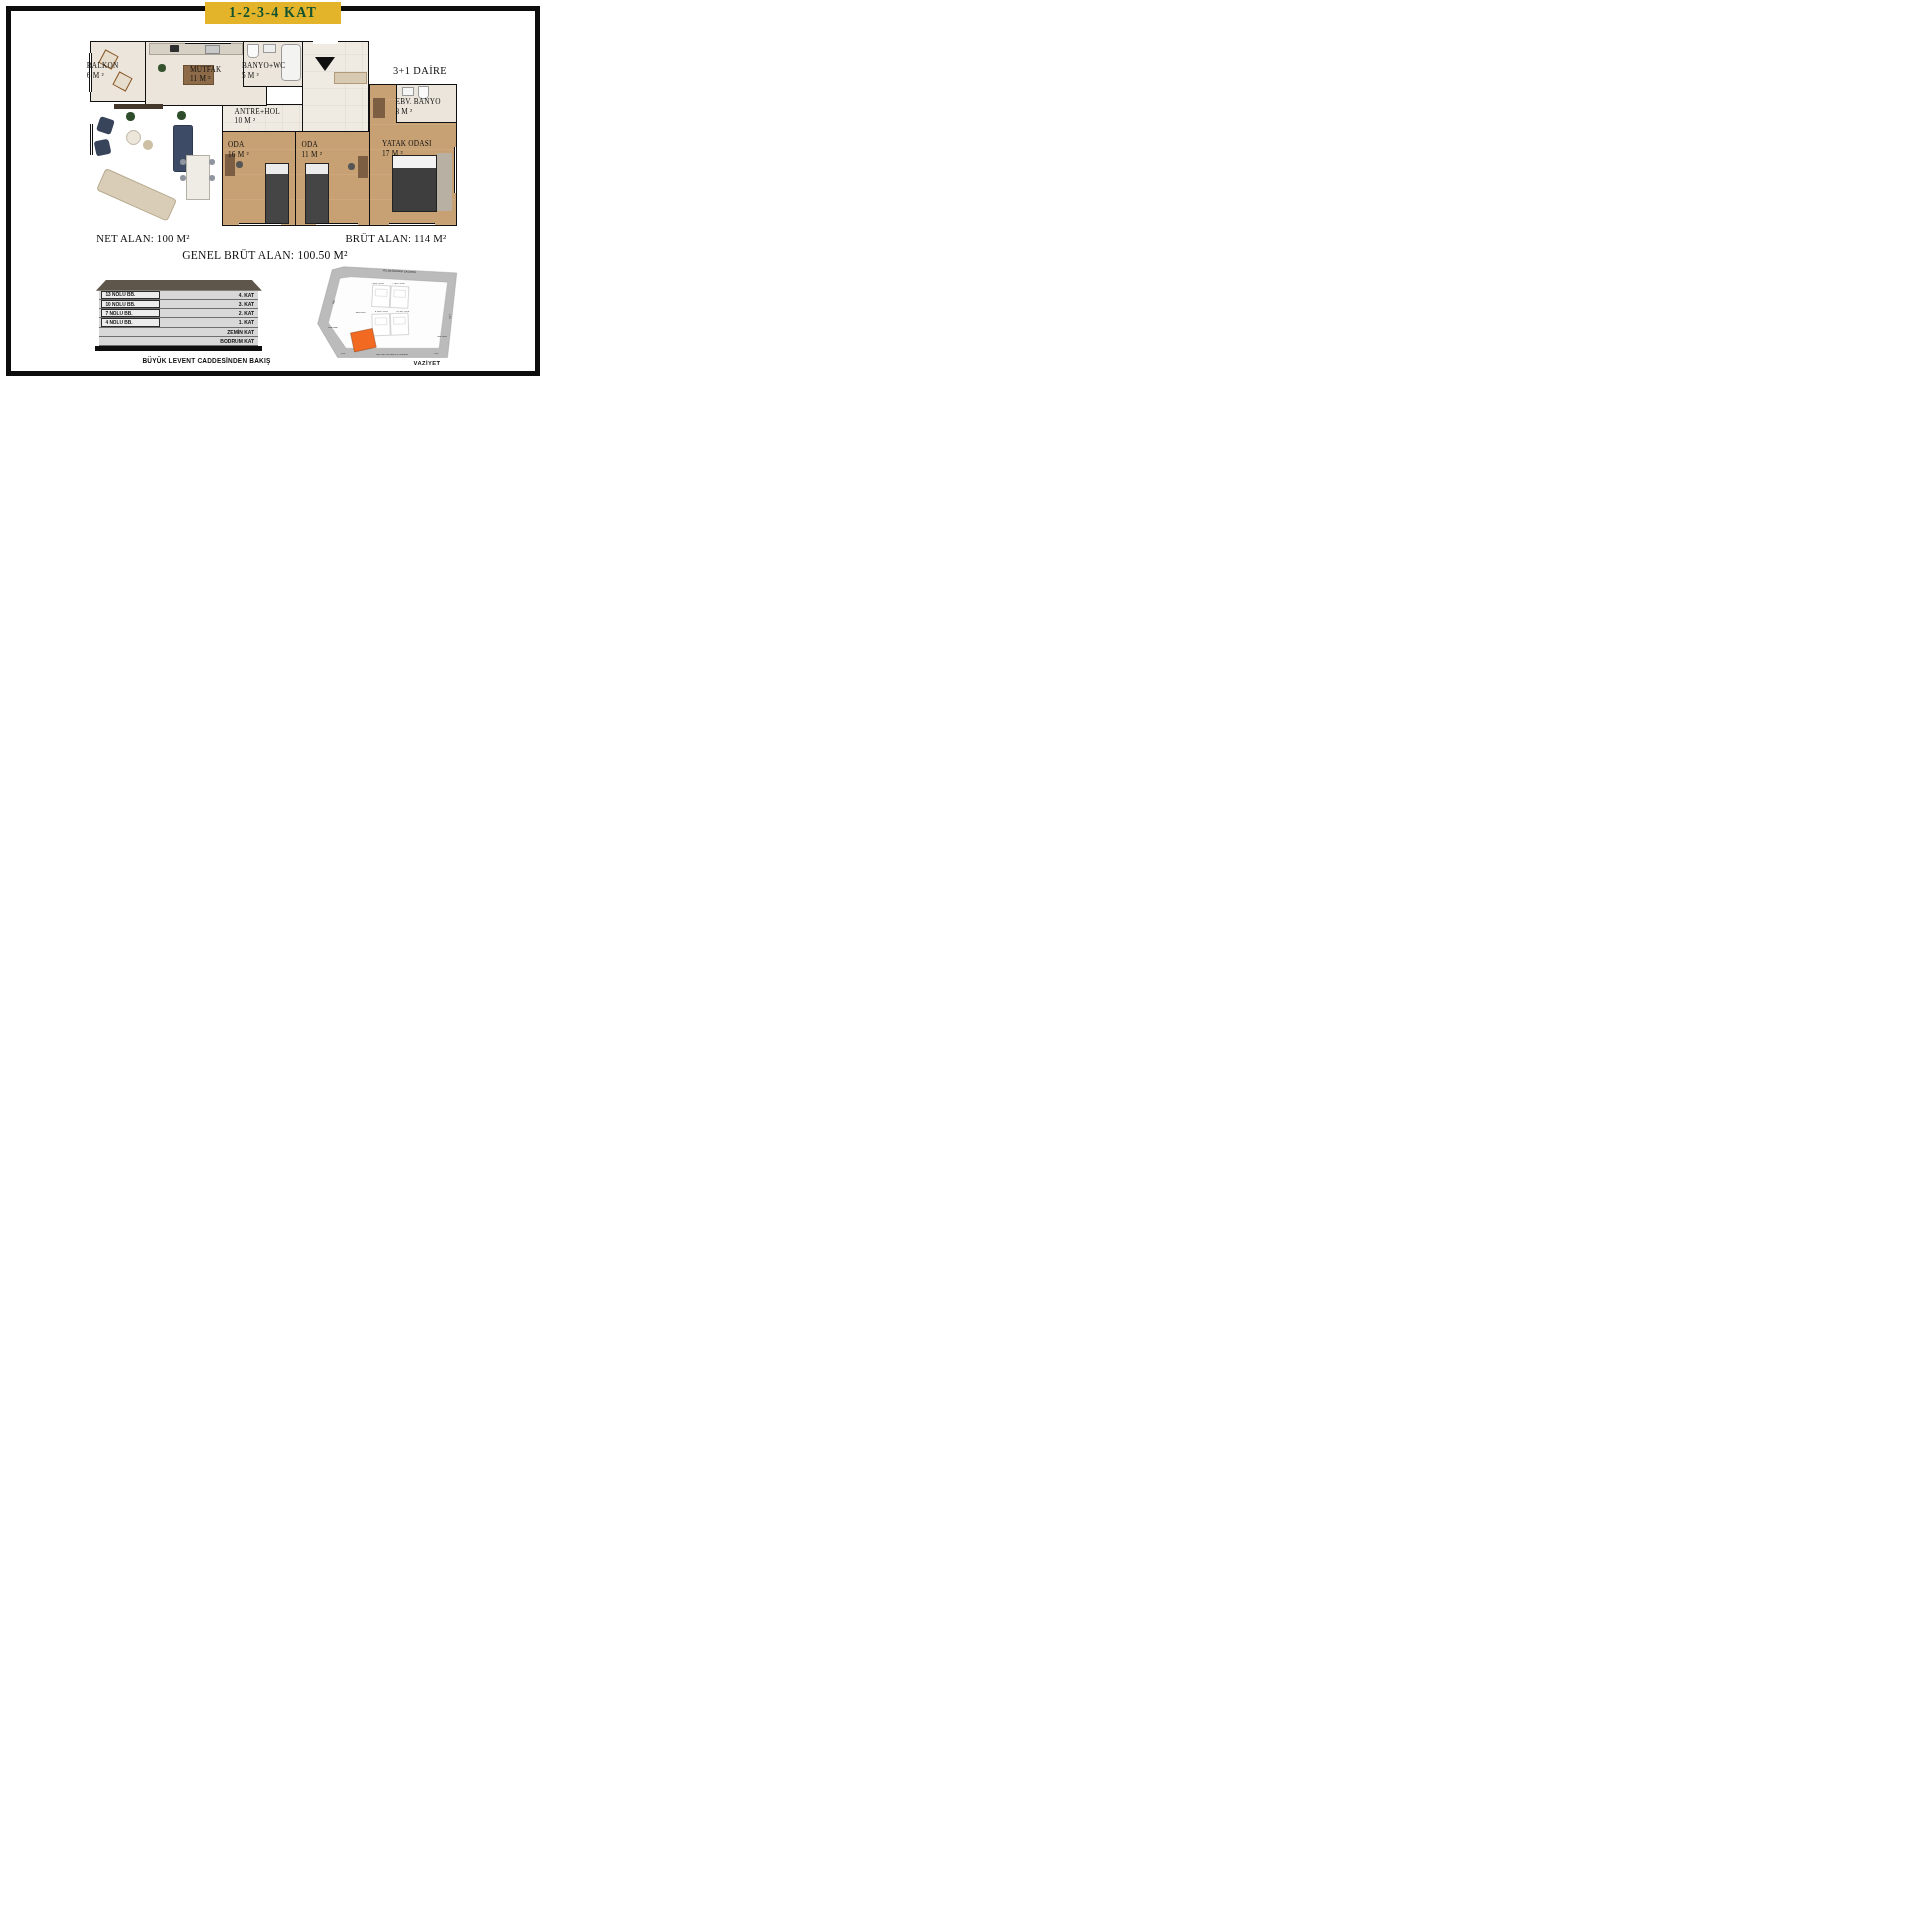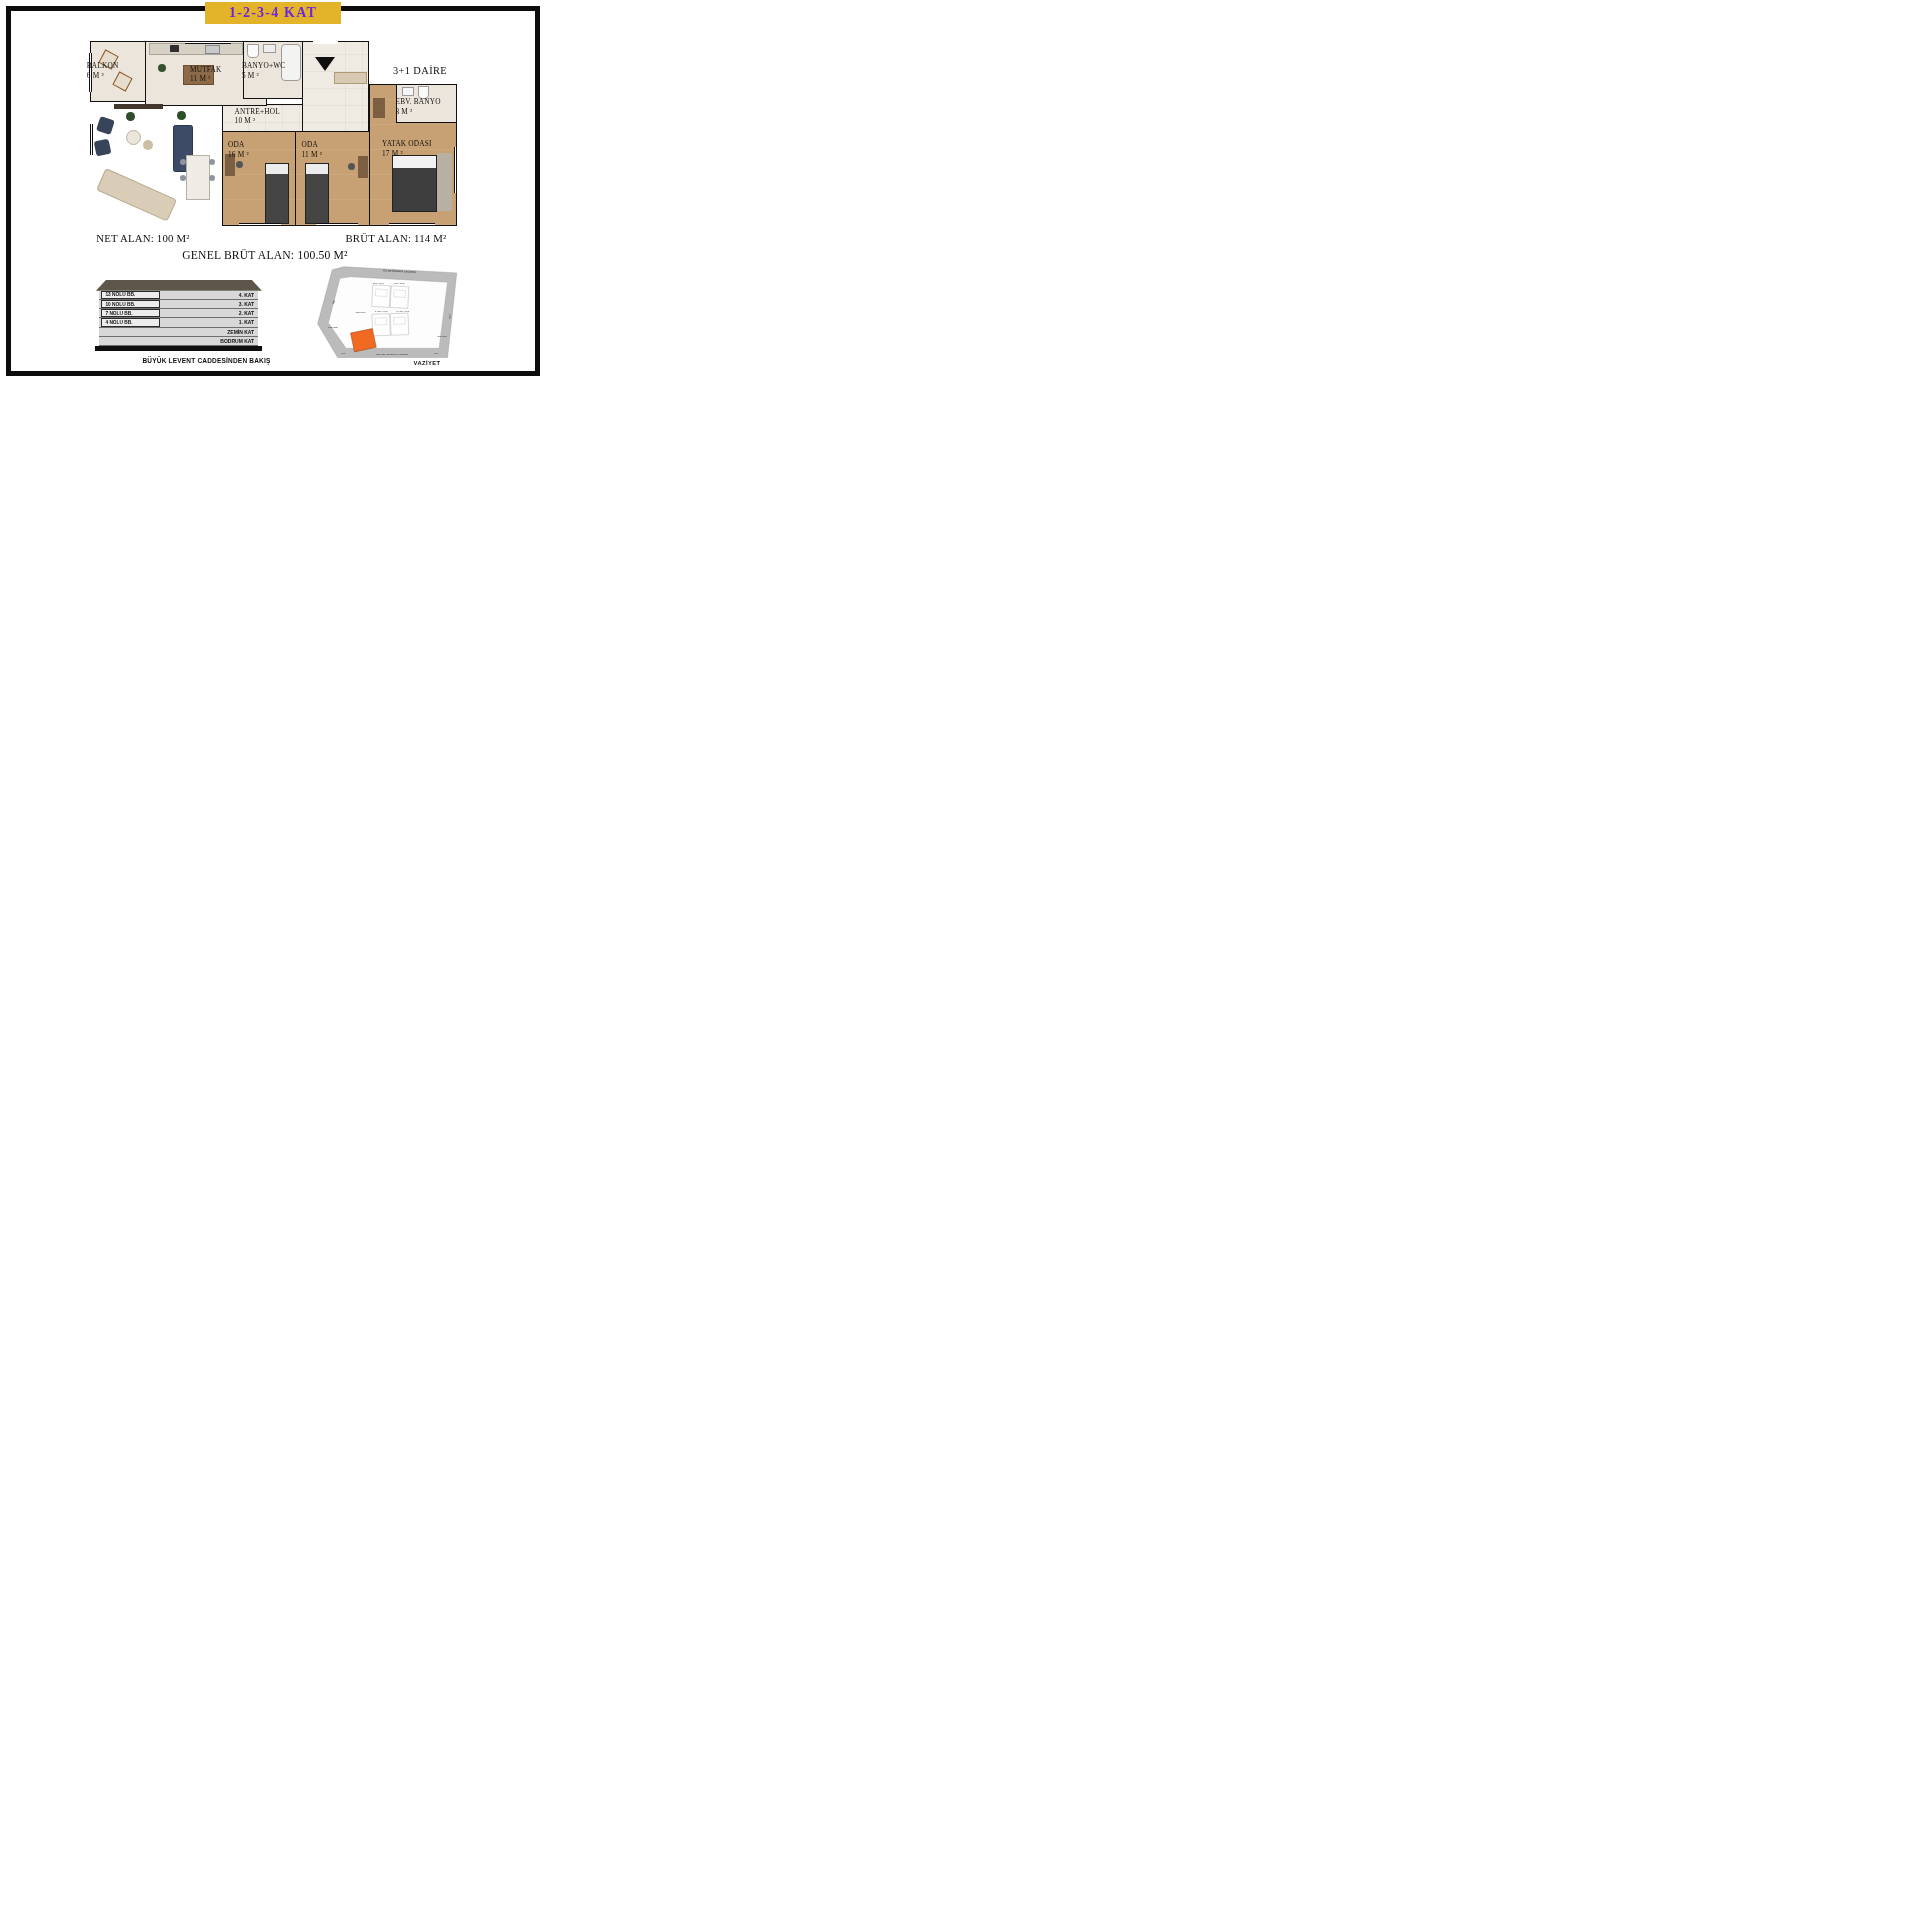--- a/index.html
+++ b/index.html
@@ -1,21 +1,21 @@
 <!DOCTYPE html>
 <html style="font-size:6.2px"><head>
 <meta charset="utf-8">
 <style>
   html,body{margin:0;padding:0;background:#ffffff;}
   .page{position:relative;width:546px;height:382px;background:#ffffff;overflow:hidden;
         font-family:"Liberation Serif", serif;color:#101010;}
   .frame{position:absolute;inset:6.2px;border:5.8px solid #0d0d0d;pointer-events:none;}
   .banner{position:absolute;top:1.9px;left:50%;transform:translateX(-50%);width:136px;height:22.3px;
           background:#E3B42A;display:flex;align-items:center;justify-content:center;z-index:10;}
-  .banner-title{font-size:14px;font-weight:700;letter-spacing:1.2px;color:#6d28d9;}
+  .banner-title{font-size:14px;font-weight:700;letter-spacing:1.2px;color:#14532d;}
 
   
   .plan{position:absolute;left:89px;top:39px;width:368px;height:187px;}
   .room{position:absolute;border:1.9px solid #101010;box-sizing:border-box;}
   .tile{background-color:#EBE5DB;
         background-image:repeating-linear-gradient(0deg,rgba(0,0,0,.05) 0 0.4px,transparent 0.4px 7px),
                          repeating-linear-gradient(90deg,rgba(0,0,0,.05) 0 0.4px,transparent 0.4px 7px);}
   .tile2{background-color:#F0EBE2;
         background-image:repeating-linear-gradient(0deg,rgba(0,0,0,.04) 0 0.4px,transparent 0.4px 8.5px),
                          repeating-linear-gradient(90deg,rgba(0,0,0,.04) 0 0.4px,transparent 0.4px 8.5px);}
@@ -101,21 +101,21 @@
       <div class="fx" style="left:24px;top:2.3px;width:9.2px;height:7.7px;background:#2e2e2e;border-radius:0.8px;"></div>
       <div class="fx" style="left:59px;top:2.3px;width:13px;height:7.7px;background:#c9c9c9;border:0.4px solid #888;"></div>
       <div class="fx" style="left:37px;top:22.3px;width:28.5px;height:18.5px;background:#8d6b49;border:0.4px solid #6b4f33;"></div>
       <div class="fx circle" style="left:11.6px;top:21.6px;width:8.5px;height:8.5px;background:#35522f;"></div>
       <div class="rlabel" style="left:44px;top:22.3px;">
         <div>MUTFAK</div>
         <div>11 M ²</div>
       </div>
     </div>
 
-    <div class="room tile" style="left:154px;top:2.3px;width:60px;height:58px;">
+    <div class="room tile" style="left:154px;top:2.3px;width:60px;height:46px;">
       <div class="fx" style="left:37px;top:1.5px;width:17.7px;height:35px;background:#f3f3f1;border:0.8px solid #9a9a9a;border-radius:3.9px;"></div>
       <div class="fx" style="left:3.1px;top:1.5px;width:10px;height:12.3px;background:#fafafa;border:0.8px solid #9a9a9a;border-radius:0 0 4.6px 4.6px;"></div>
       <div class="fx" style="left:18.5px;top:1.5px;width:11.6px;height:7.7px;background:#eeeeee;border:0.4px solid #9a9a9a;"></div>
       <div class="rlabel centered" style="top:18.5px;">
         <div>BANYO+WC</div>
         <div>5 M ²</div>
       </div>
     </div>
 
     <div class="room tile2" style="left:213px;top:2.3px;width:67px;height:91px;">

